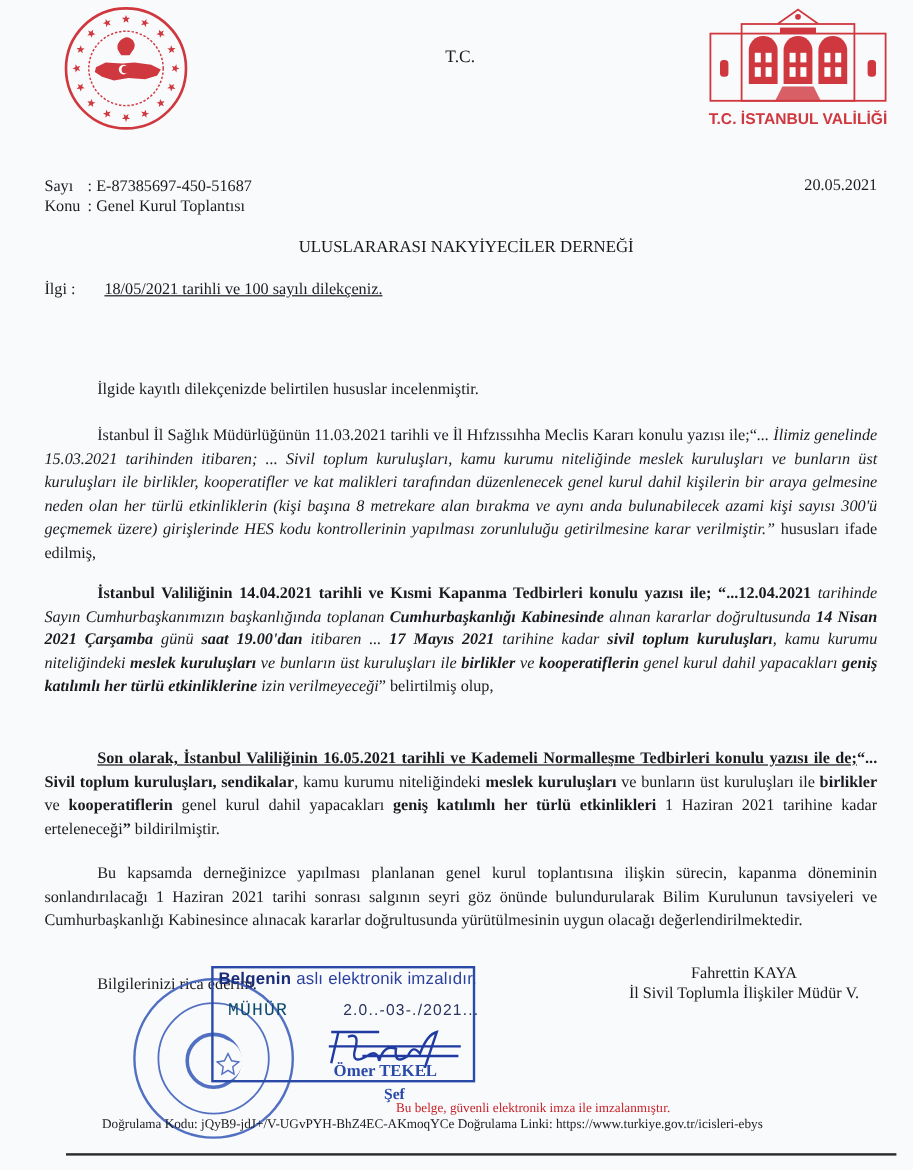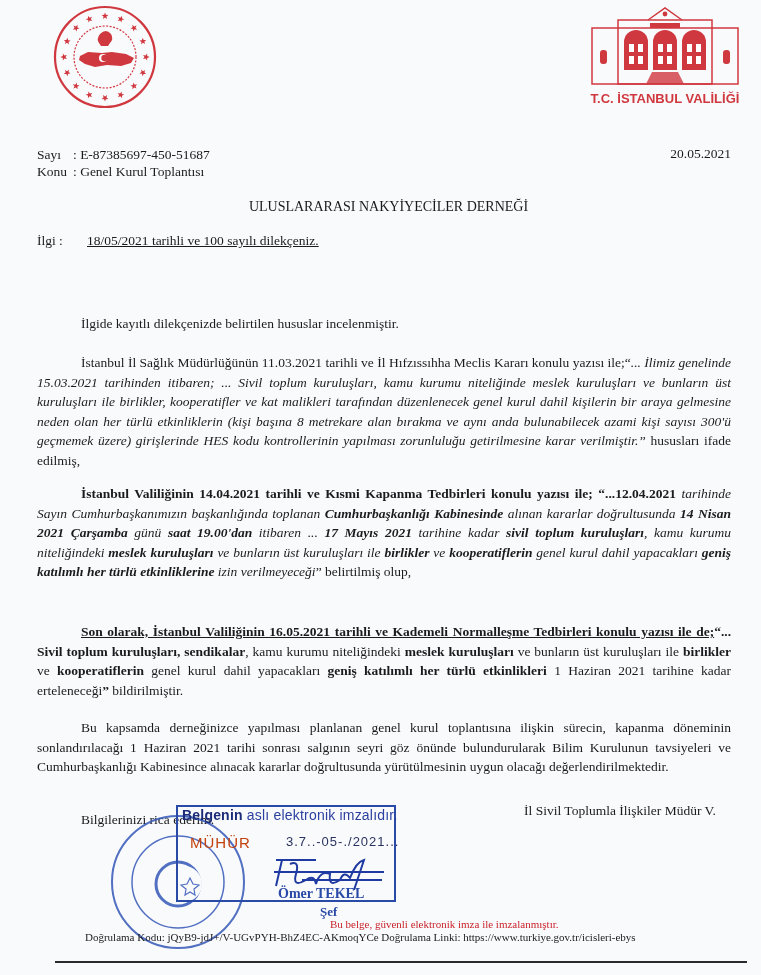--- a/index.html
+++ b/index.html
@@ -30,21 +30,21 @@
   .p5 { top: 674px; }
   .p6 { top: 766px; }
   i { font-style: italic; }
   .signer { left: 480px; top: 802px; width: 280px; text-align: center; font-size: 13.5px; line-height: 17px; }
   .stamp-box {
     left: 176px; top: 805px; width: 220px; height: 97px;
     border: 2px solid #2a4aa8; box-sizing: border-box;
   }
   .stamp-title { left: 182px; top: 807px; font-family: "Liberation Sans", sans-serif; font-size: 14px; color: #2a3f9e; letter-spacing: 0.2px; }
   .stamp-title .dark { color: #1a2b78; font-weight: bold; }
-  .stamp-muhur { left: 190px; top: 834px; font-family: Liberation Sans, sans-serif; font-size: 15px; color: #c2410c; letter-spacing: 1px; }
+  .stamp-muhur { left: 190px; top: 834px; font-family: Liberation Mono, monospace; font-size: 15px; color: #0c4a6e; letter-spacing: 1px; }
   .stamp-date { left: 286px; top: 834px; font-family: "Liberation Sans", sans-serif; font-size: 13px; color: #2a3360; letter-spacing: 1px; }
   .stamp-name { left: 278px; top: 886px; font-size: 14px; font-weight: bold; color: #2a4aa8; }
   .stamp-role { left: 320px; top: 904px; font-size: 13px; font-weight: bold; color: #2a4aa8; }
   .round-seal { left: 108px; top: 812px; width: 140px; height: 140px; }
   .esign-note { left: 330px; top: 918px; font-size: 11px; color: #c8232a; }
   .verify { left: 85px; top: 931px; font-size: 11px; color: #1b1b1f; }
   .footer-line { left: 55px; top: 961px; width: 692px; height: 2px; background: #2a2a2a; }
 </style>
 </head>
 <body>
@@ -103,20 +103,21 @@
       <rect x="81" y="50" width="5" height="8"></rect>
     <rect x="101" y="38" width="5" height="8"></rect>
       <rect x="110" y="38" width="5" height="8"></rect>
     <rect x="101" y="50" width="5" height="8"></rect>
       <rect x="110" y="50" width="5" height="8"></rect>
   </g>
   <text x="79" y="97" text-anchor="middle" font-family="Liberation Sans, sans-serif" font-size="13" font-weight="bold" fill="#d0383f">T.C. İSTANBUL VALİLİĞİ</text>
 </svg>
 
 <div class="abs header">
+  <div>T.C.</div>
 </div>
 
 <div class="abs meta">
   <div><span class="lbl">Sayı</span><span>: E-87385697-450-51687</span></div>
   <div><span class="lbl">Konu</span><span>: Genel Kurul Toplantısı</span></div>
 </div>
 <div class="abs date">20.05.2021</div>
 
 <div class="abs recipient">ULUSLARARASI NAKYİYECİLER DERNEĞİ</div>
 
@@ -130,35 +131,36 @@
 
 <div class="abs para indent p3"><span style="font-weight: bold;">İstanbul Valiliğinin 14.04.2021 tarihli ve Kısmi Kapanma Tedbirleri konulu yazısı ile; “...12.04.2021</span><span style="font-style: italic;"> tarihinde Sayın Cumhurbaşkanımızın başkanlığında toplanan </span><span style="font-weight: bold; font-style: italic;">Cumhurbaşkanlığı Kabinesinde</span><span style="font-style: italic;"> alınan kararlar doğrultusunda </span><span style="font-weight: bold; font-style: italic;">14 Nisan 2021 Çarşamba</span><span style="font-style: italic;"> günü </span><span style="font-weight: bold; font-style: italic;">saat 19.00'dan</span><span style="font-style: italic;"> itibaren ... </span><span style="font-weight: bold; font-style: italic;">17 Mayıs 2021</span><span style="font-style: italic;"> tarihine kadar </span><span style="font-weight: bold; font-style: italic;">sivil toplum kuruluşları</span><span style="font-style: italic;">, kamu kurumu niteliğindeki </span><span style="font-weight: bold; font-style: italic;">meslek kuruluşları</span><span style="font-style: italic;"> ve bunların üst kuruluşları ile </span><span style="font-weight: bold; font-style: italic;">birlikler</span><span style="font-style: italic;"> ve </span><span style="font-weight: bold; font-style: italic;">kooperatiflerin</span><span style="font-style: italic;"> genel kurul dahil yapacakları </span><span style="font-weight: bold; font-style: italic;">geniş katılımlı her türlü etkinliklerine</span><span style="font-style: italic;"> izin verilmeyeceği</span><span>” belirtilmiş olup,</span></div>
 
 <div class="abs para indent p4"><span style="font-weight: bold; text-decoration: underline;">Son olarak, İstanbul Valiliğinin 16.05.2021 tarihli ve Kademeli Normalleşme Tedbirleri konulu yazısı ile de;</span><span style="font-weight: bold;">“... Sivil toplum kuruluşları, sendikalar</span><span>, kamu kurumu niteliğindeki </span><span style="font-weight: bold;">meslek kuruluşları</span><span> ve bunların üst kuruluşları ile </span><span style="font-weight: bold;">birlikler</span><span> ve </span><span style="font-weight: bold;">kooperatiflerin</span><span> genel kurul dahil yapacakları </span><span style="font-weight: bold;">geniş katılımlı her türlü etkinlikleri</span><span> 1 Haziran 2021 tarihine kadar erteleneceği</span><span style="font-weight: bold;">”</span><span> bildirilmiştir.</span></div>
 
 <div class="abs para indent p5">Bu kapsamda derneğinizce yapılması planlanan genel kurul toplantısına ilişkin sürecin, kapanma döneminin sonlandırılacağı 1 Haziran 2021 tarihi sonrası salgının seyri göz önünde bulundurularak Bilim Kurulunun tavsiyeleri ve Cumhurbaşkanlığı Kabinesince alınacak kararlar doğrultusunda yürütülmesinin uygun olacağı değerlendirilmektedir.</div>
 
 <div class="abs para indent p6">Bilgilerinizi rica ederim.</div>
 
 <div class="abs signer">
+  <div>Fahrettin KAYA</div>
   <div>İl Sivil Toplumla İlişkiler Müdür V.</div>
 </div>
 
 <svg class="abs round-seal" viewBox="0 0 140 140" opacity="0.85">
   <circle cx="70" cy="70" r="66" fill="none" stroke="#3558b8" stroke-width="2"></circle>
   <circle cx="70" cy="70" r="46" fill="none" stroke="#3558b8" stroke-width="1.5"></circle>
   <circle cx="70" cy="72" r="22" fill="none" stroke="#3558b8" stroke-width="3"></circle>
   <circle cx="76" cy="72" r="18" fill="#f9fafc"></circle>
   <path d="M82 66 l3 6 l6 1 l-5 4 l1 6 l-5 -3 l-5 3 l1 -6 l-5 -4 l6 -1z" fill="none" stroke="#3558b8" stroke-width="1.2"></path>
 </svg>
 
 <div class="abs stamp-box"></div>
 <div class="abs stamp-title"><span class="dark">Belgenin</span><span> aslı elektronik imzalıdır.</span></div>
 <div class="abs stamp-muhur">MÜHÜR</div>
-<div class="abs stamp-date">3.7..-05-./2021...</div>
+<div class="abs stamp-date">2.0..-03-./2021...</div>
 <svg class="abs" style="left:272px;top:850px;width:118px;height:40px" viewBox="0 0 118 40">
   <path d="M4 10 h40 M10 10 l-6 26 M18 14 q10 -4 6 10 q-4 14 10 6 q8 -6 10 4 q4 -14 14 -10 q-2 14 10 6 q4 -10 10 -2 q6 -16 14 -18 l-10 30 M2 22 h110 M30 30 h80" fill="none" stroke="#1f3aa0" stroke-width="2"></path>
 </svg>
 <div class="abs stamp-name">Ömer TEKEL</div>
 <div class="abs stamp-role">Şef</div>
 
 <div class="abs esign-note">Bu belge, güvenli elektronik imza ile imzalanmıştır.</div>
 <div class="abs verify">Doğrulama Kodu: jQyB9-jdJ+/V-UGvPYH-BhZ4EC-AKmoqYCe Doğrulama Linki: https://www.turkiye.gov.tr/icisleri-ebys</div>
 <div class="abs footer-line"></div>
 

